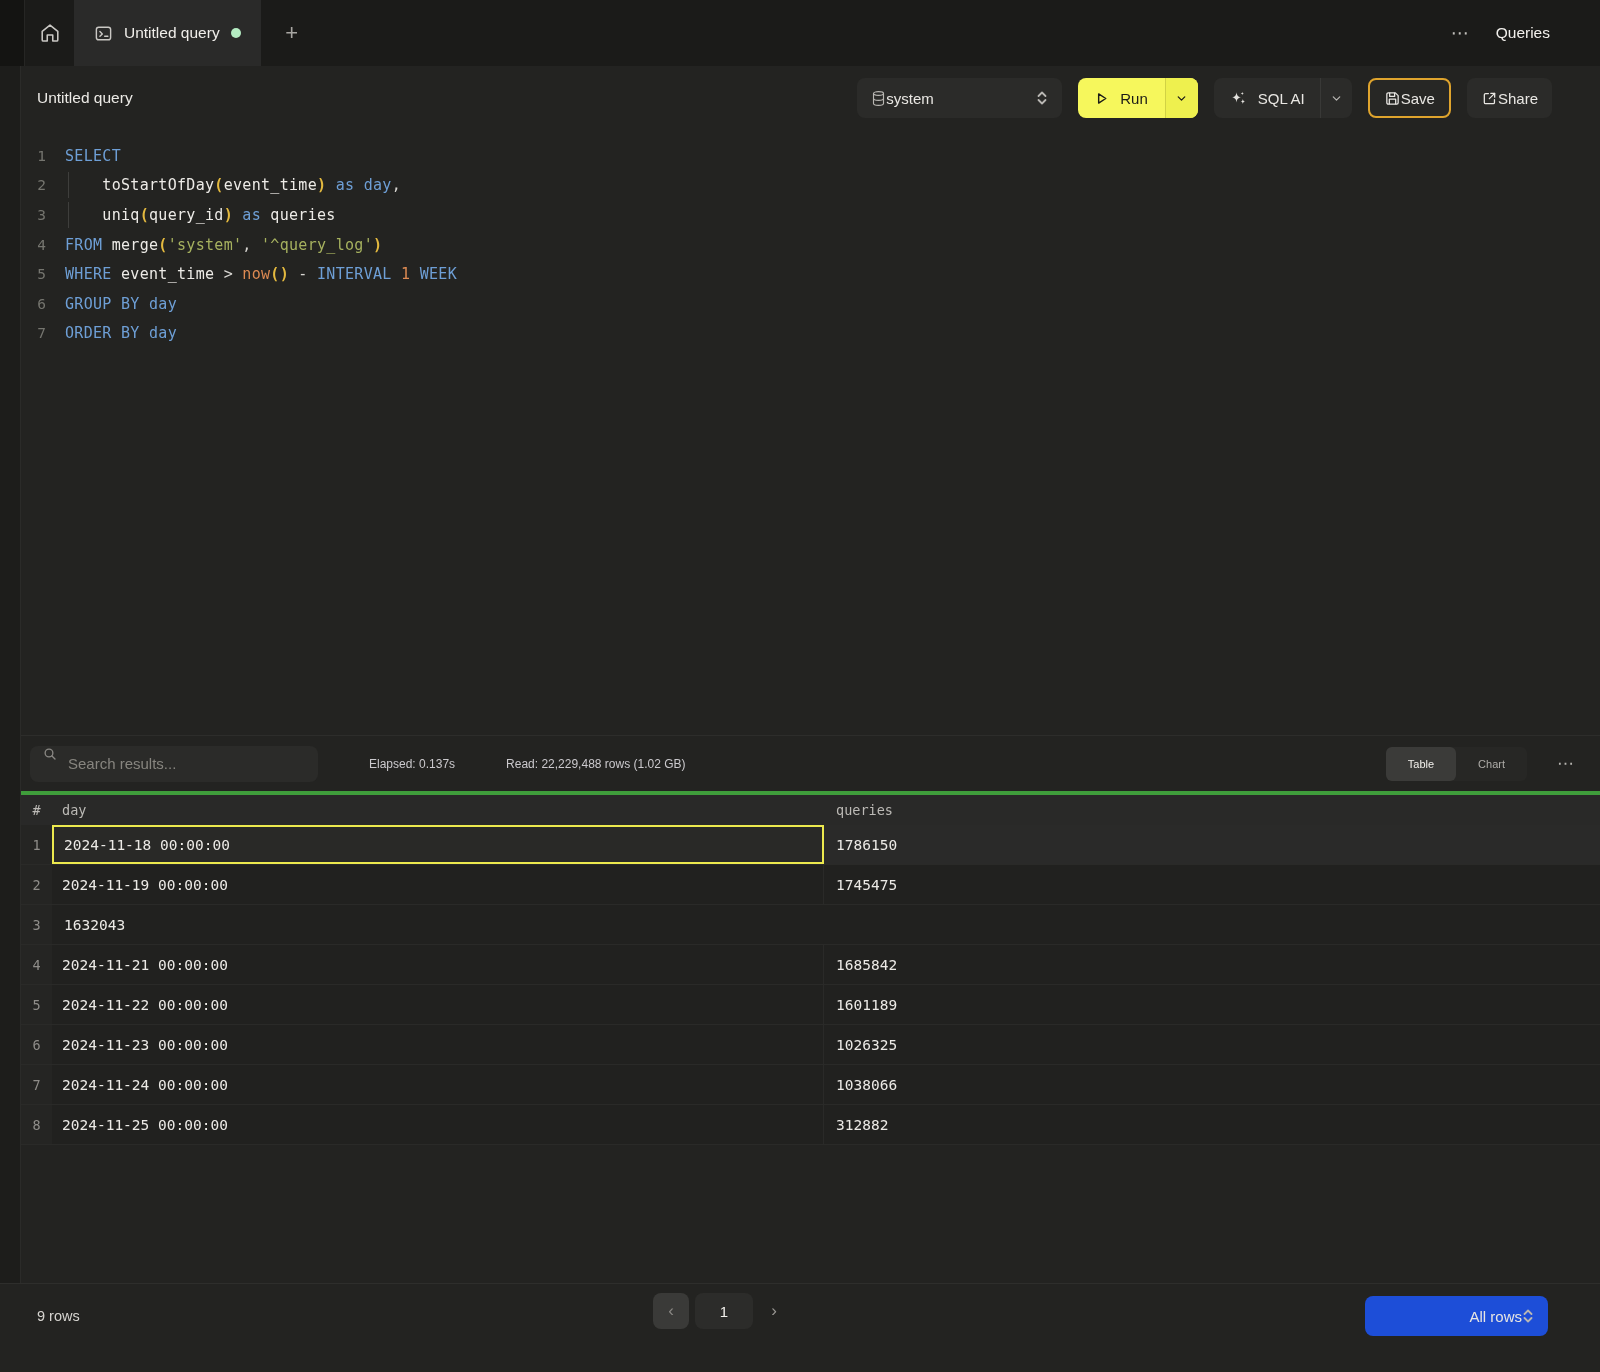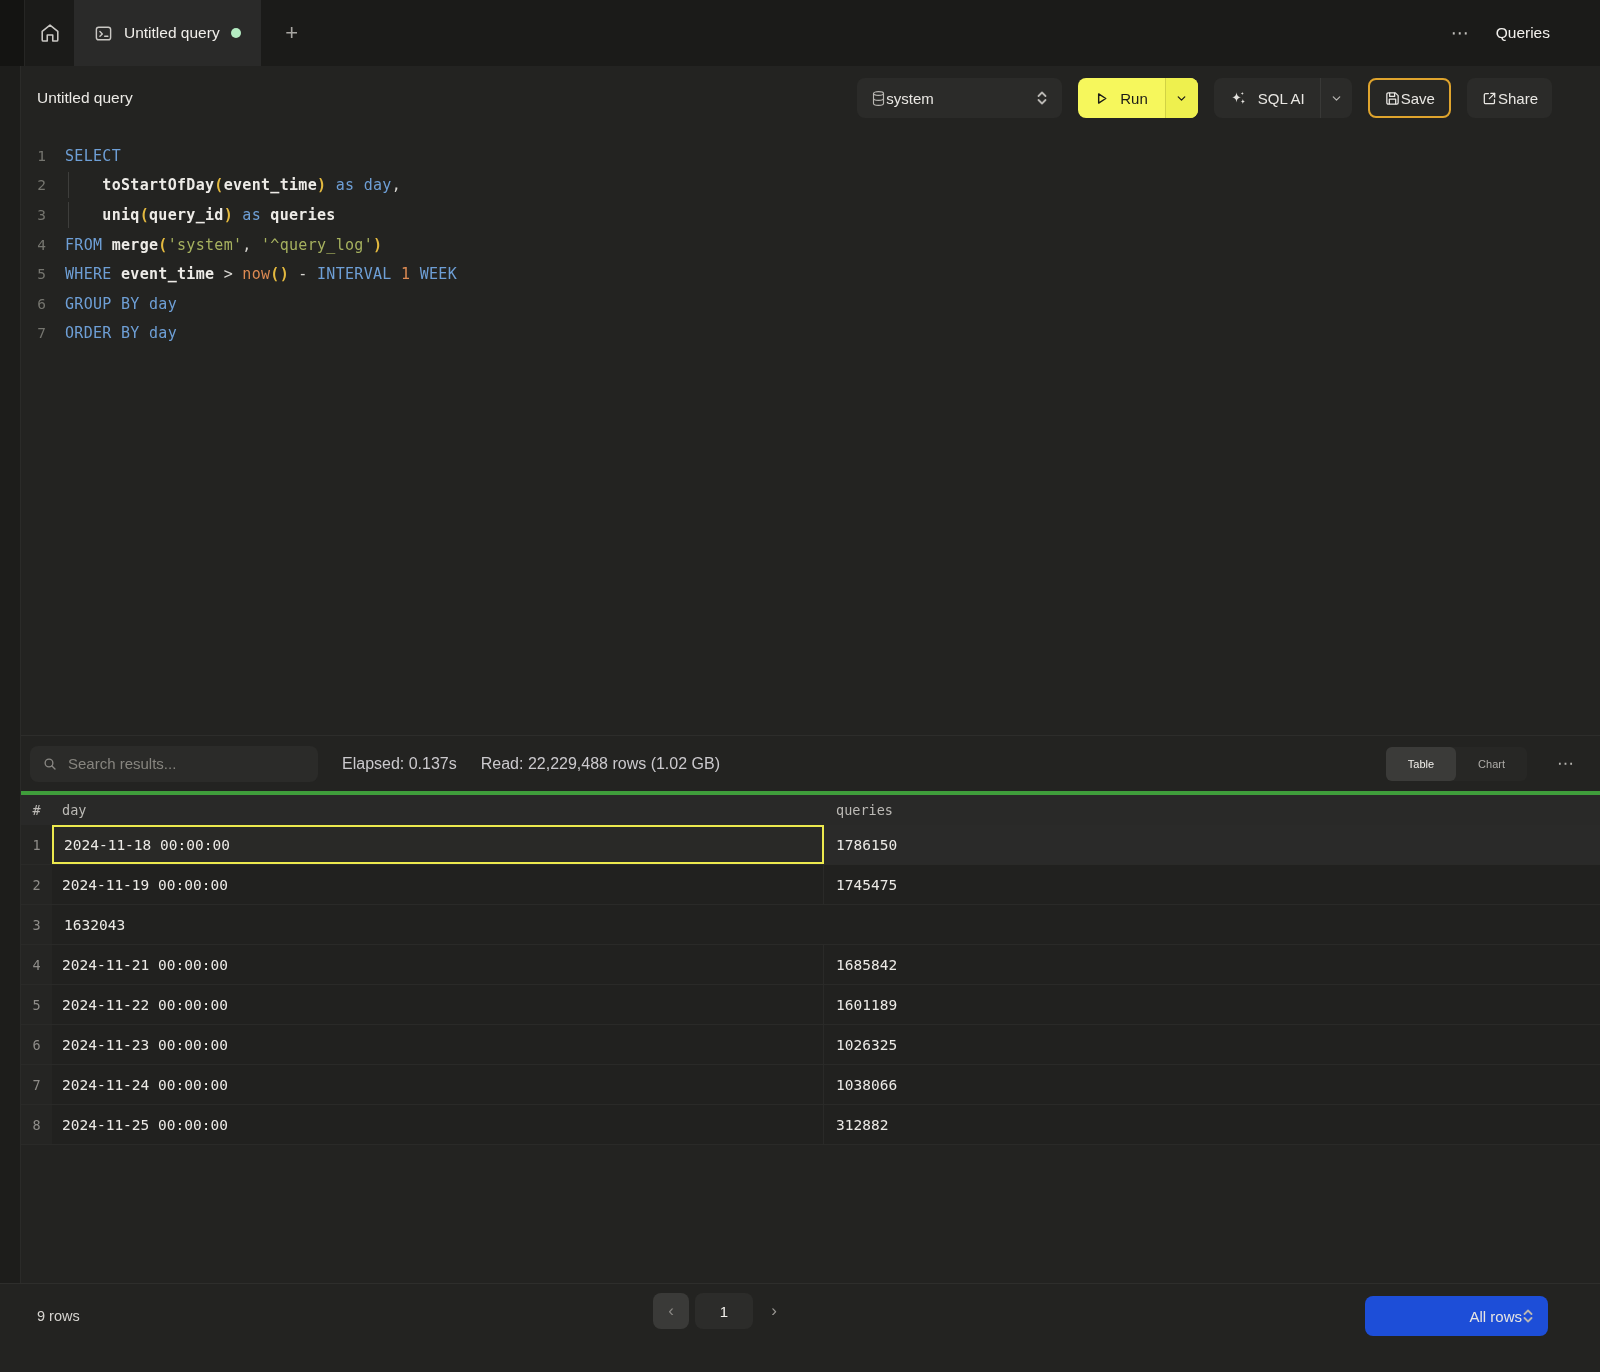--- a/index.html
+++ b/index.html
@@ -43,32 +43,32 @@
   .save-btn { border:2px solid #dfa42d; background:#272725; }
   .share-btn {}
 
   
   .editor { height:606px; flex:none; padding-top:11px; border-bottom:1px solid #2d2d2b;
             font-family:"DejaVu Sans Mono", monospace; font-size:15px; overflow:hidden; }
   .code-line { display:flex; height:29.6px; align-items:center; }
   .line-number { width:25px; text-align:right; color:#75756f; flex:none; font-size:14.5px; }
   .line-code { margin-left:19px; position:relative; white-space:pre; letter-spacing:0.3px; }
   .indent-guide { position:absolute; left:3px; top:-4px; bottom:-4px; border-left:1px solid #3e3e3c; }
-  .tok-kw { color:#6e9fd6; } .tok-fn, .tok-id { color:#edebe7; font-weight:700;text-align:center; }
+  .tok-kw { color:#6e9fd6; } .tok-fn, .tok-id { color:#edebe7; font-weight:400;text-align:center; }
   .tok-pa { color:#e3b93f; font-weight:600; } .tok-st { color:#a6b15f; }
   .tok-bi, .tok-nu { color:#dd8a52; } .tok-pl { color:#d8d6d2; } .tok-ws { color:#d8d6d2; }
 
   
   .results-toolbar { height:55px; flex:none; display:flex; align-items:center; padding:0 20px 0 9px; gap:24px; }
   .search-box { width:288px; height:36px; background:#2b2b29; border-radius:8px; display:flex;
-                align-items:center; padding:0 12px; gap:10px; flex:none; }
+                padding:0 12px; gap:10px; flex:none; }
   .search-box input { background:transparent; border:none; outline:none; color:#dddbd7; font-size:15px;
                       width:100%; font-family:"Liberation Sans", sans-serif; }
   .search-box input::placeholder { color:#87857f; }
-  .stat { font-size:16px; color:#cbc9cd; white-space:nowrap; }
+  .stat { font-size:12px; color:#cbc9cd; white-space:nowrap;margin-left:27px; }
   .rt-spacer { flex:1; }
   .segmented { height:34px; background:#272725; border-radius:6px; display:flex; flex:none; }
   .segment { font-size:11px; padding:0 22px; display:flex; align-items:center; border-radius:6px; color:#aeaca8; }
   .segment.active { background:#3b3b39; color:#f2f0ec; }
   .rt-overflow { color:#b6b4b0; font-size:17px; padding:0 6px; }
 
   .progress-line { height:4px; flex:none; }
 
   
   .t-head { height:30px; flex:none; background:#292928; display:flex; align-items:center;

